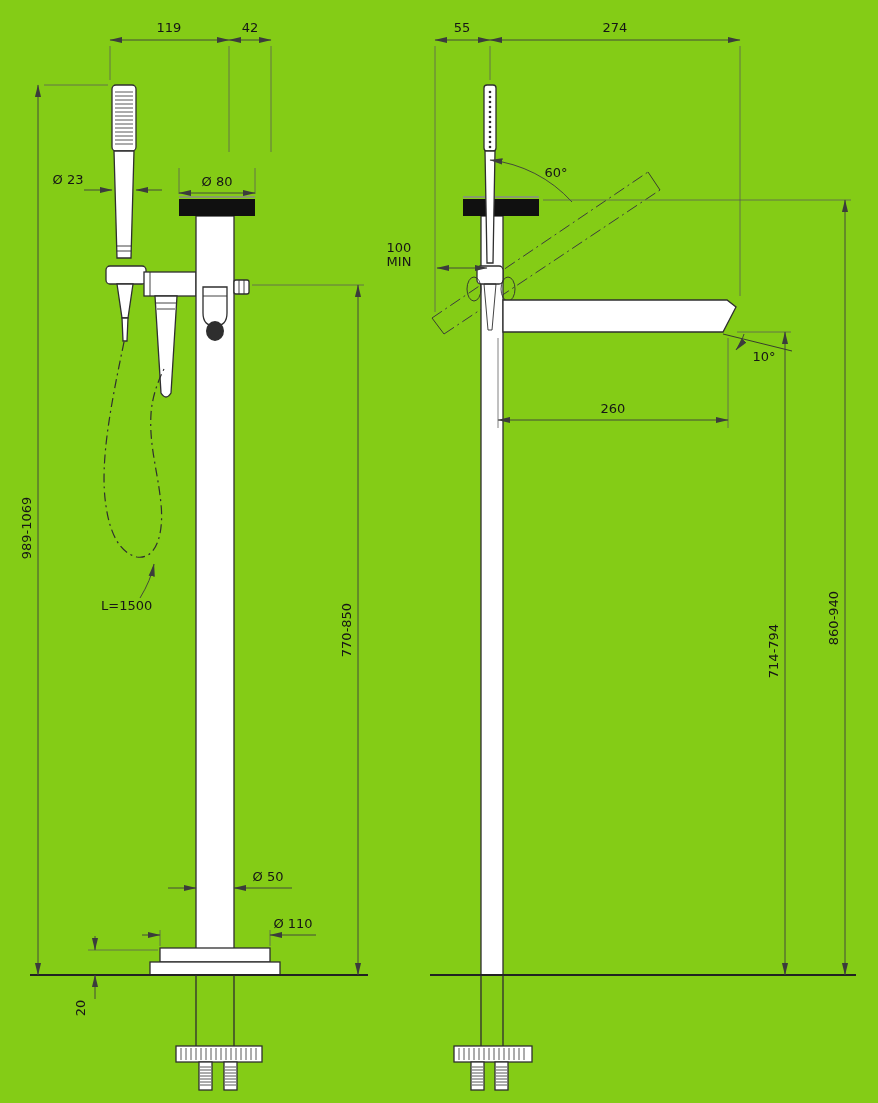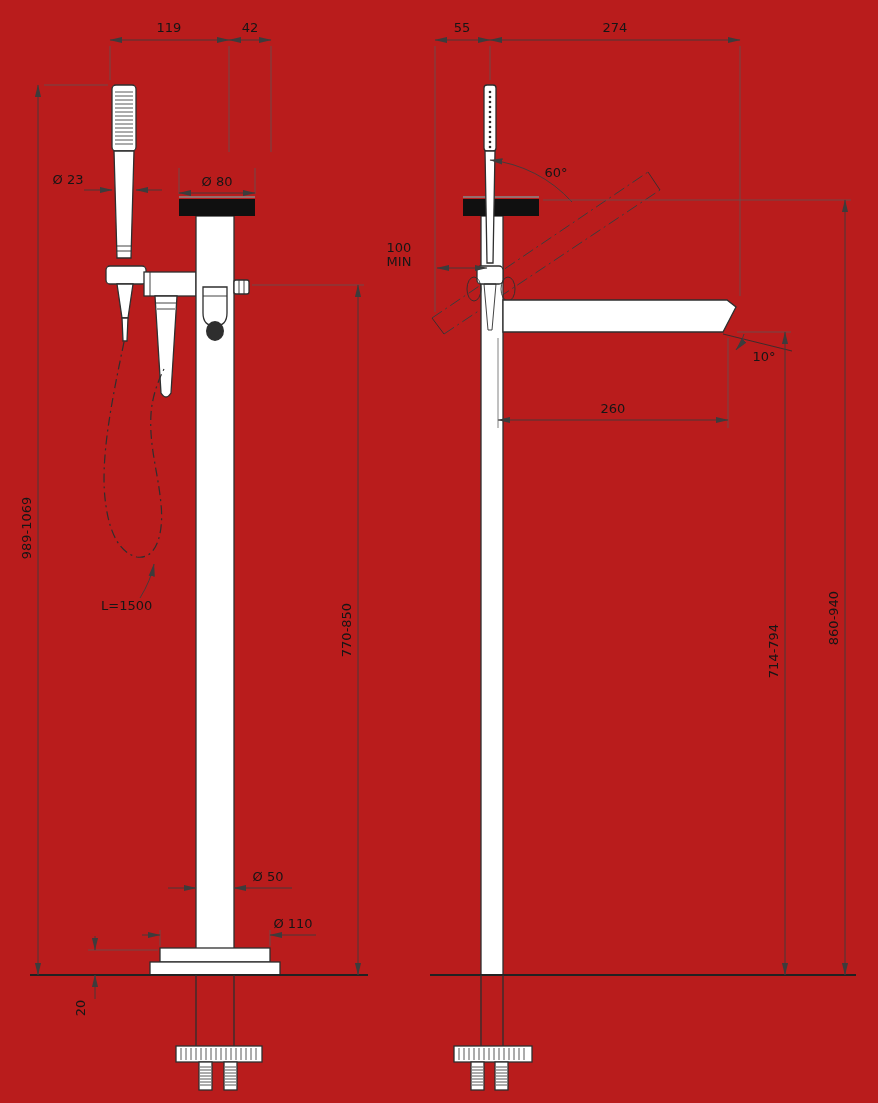--- a/index.html
+++ b/index.html
@@ -1,16 +1,16 @@
 <!DOCTYPE html>
 <html><head>
 <meta charset="utf-8">
 <style>
   html,body{margin:0;padding:0;background:#ffffff;}
-  .stage{width:878px;height:1103px;position:relative;background:#b91c1c;overflow:hidden;}
+  .stage{width:878px;height:1103px;position:relative;background:#84cc16;overflow:hidden;}
   svg{display:block;}
   .outline{fill:#ffffff;stroke:#2f2f2f;stroke-width:1.3;}
   .stroke{fill:none;stroke:#2f2f2f;stroke-width:1.3;}
   .thin{fill:none;stroke:#2f2f2f;stroke-width:0.9;}
   .dim{fill:none;stroke:#3c3c3c;stroke-width:0.9;}
   .ext{fill:none;stroke:#5a5a5a;stroke-width:0.75;}
   .floor{fill:none;stroke:#222222;stroke-width:1.8;}
   .phantom{fill:none;stroke:#3c3c3c;stroke-width:1;stroke-dasharray:12 4 2 4;}
   .hose{fill:none;stroke:#2f2f2f;stroke-width:1.2;stroke-dasharray:9 4 2 4;}
   .dark{fill:#101010;stroke:none;}

